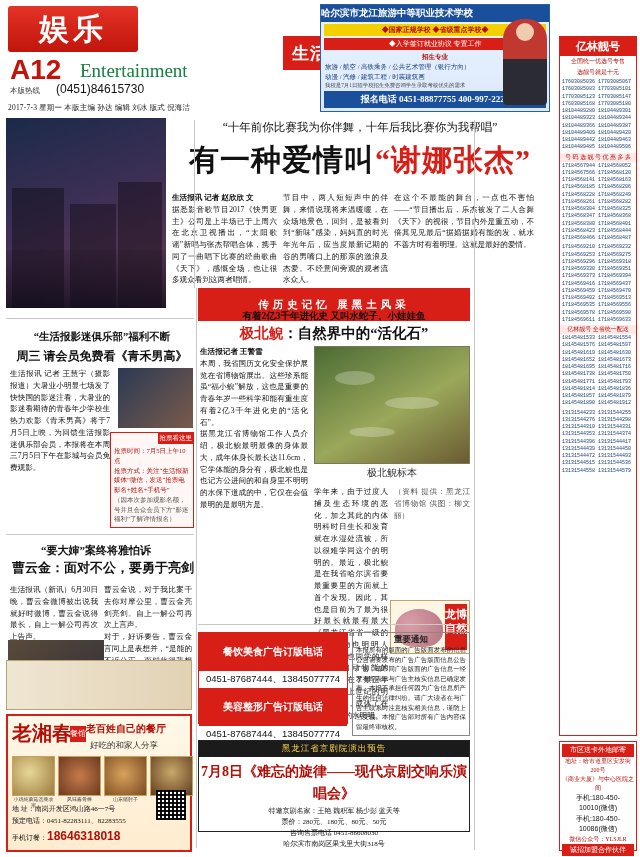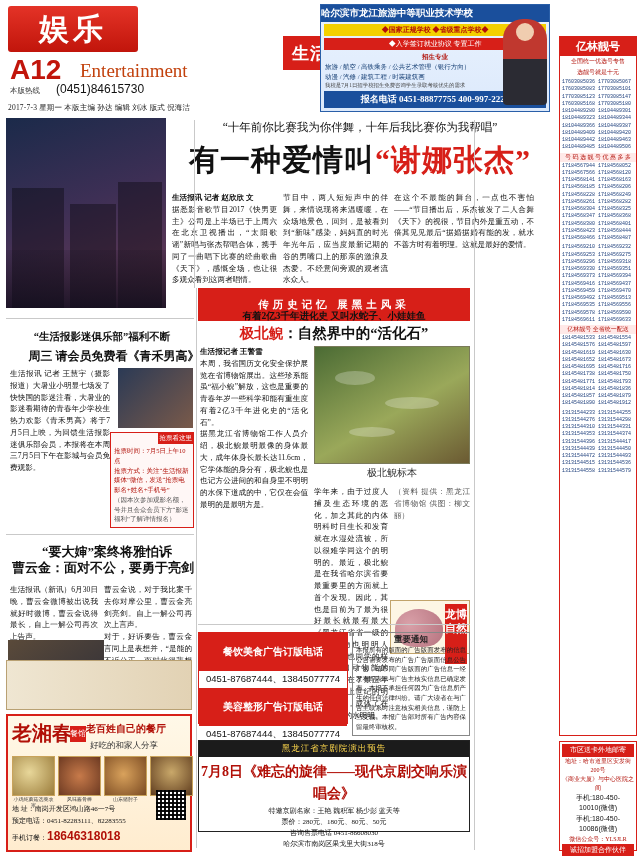--- a/index.html
+++ b/index.html
@@ -16,21 +16,21 @@
 
   
   .masthead { position:absolute; left:0; top:0; width:640px; height:120px; }
   .logo-box { position:absolute; left:8px; top:6px; width:130px; height:46px;
     background:linear-gradient(180deg,#e43327,#c1150b); border-radius:3px;
     display:flex; align-items:center; justify-content:center; }
   .logo-box span { color:#fff; font-size:30px; font-weight:bold; letter-spacing:4px;
     font-family:"DejaVu Sans", sans-serif; }
   .a12 { position:absolute; left:10px; top:54px; font-size:28px; font-weight:bold;
     color:#c1150b; font-family:"Liberation Sans", sans-serif; }
-  .ent { position:absolute; left:80px; top:60px; font-size:19px; color:#c2410c;
+  .ent { position:absolute; left:80px; top:60px; font-size:19px; color:#15803d;
     font-family:"Liberation Serif", serif; }
   .hot { position:absolute; left:10px; top:86px; font-size:7.5px; color:#333; }
   .tel { position:absolute; left:56px; top:82px; font-size:12px; color:#111;
     font-family:"Liberation Sans", sans-serif; }
   .dateline { position:absolute; left:8px; top:103px; font-size:7.5px; color:#222;
     letter-spacing:.2px; }
 
   .paper-name { position:absolute; left:283px; top:36px; width:72px; height:34px;
     background:#d71f18; color:#fff; font-size:17px; font-weight:bold;
     display:flex; align-items:center; justify-content:center; letter-spacing:1px; }
@@ -76,32 +76,32 @@
 
   .body-col { position:absolute; font-size:7.6px; line-height:1.55; color:#111;
     text-align:justify; }
 
   .cap { font-size:10px; color:#333; }
 
   
   .mid-title { position:absolute; left:12px; top:330px; width:180px; text-align:center;
     font-size:10.5px; font-weight:bold; }
   .mid-title2 { position:absolute; left:12px; top:348px; width:180px; text-align:center;
-    font-size:12px; font-weight:bold;margin-left:12px; }
+    font-size:12px; font-weight:bold; }
   .mid-photo { position:absolute; left:118px; top:368px; width:75px; height:60px;
     background:linear-gradient(135deg,#2b3a55,#7a5a4a); }
   .ticket { position:absolute; left:110px; top:432px; width:84px; height:96px;
     border:1px solid #d71f18; background:#fff7f6; font-size:6.5px; color:#b10f07;
     padding:3px; line-height:1.5; }
   .ticket .tag { position:absolute; right:-1px; top:-1px; background:#d71f18; color:#fff;
     font-size:6.5px; padding:1px 2px; }
 
   
-  .cy-pre { position:absolute; left:18px; top:543px; width:178px; text-align:center;
-    font-size:13px; font-weight:bold; }
+  .cy-pre { position:absolute; left:7px; top:543px; width:178px; text-align:center;
+    font-size:11px; font-weight:bold; }
   .cy-title { position:absolute; left:8px; top:559px; width:190px; text-align:center;
     font-size:13px; font-weight:bold; }
   .cy-photo { position:absolute; left:8px; top:640px; width:96px; height:66px;
     background:linear-gradient(145deg,#5a4a3a,#2e2e38); }
 
   
   .sec-bar { position:absolute; left:198px; top:288px; width:272px; height:33px;
     background:#d71f18; color:#fff; font-size:10.5px; font-weight:bold;
     display:flex; align-items:center; justify-content:center; letter-spacing:4px; }
   .sub-head { position:absolute; left:198px; top:310px; width:272px; text-align:center;
@@ -110,21 +110,21 @@
     font-size:14.5px; font-weight:bold; }
   .fossil-title .b { color:#d71f18; }
   .fossil-photo { position:absolute; left:314px; top:346px; width:156px; height:118px;
     background:linear-gradient(150deg,#4b6b34,#9aa85a 55%,#6b5a32);
     border:1px solid #7a7a5a; }
   .fossil-photo .sp { position:absolute; background:rgba(255,255,255,.25); border-radius:50%; }
 
   
   .mammoth { position:absolute; left:390px; top:600px; width:80px; height:54px;
     border:1px solid #c1a36a; background:#fdf6e4; }
-  .mammoth .red { position:absolute; right:2px; top:3px; width:22px; height:60px;
+  .mammoth .red { position:absolute; right:2px; top:3px; width:22px; height:46px;
     background:#d71f18; color:#fff; font-size:11px; text-align:center; line-height:1.3;
     font-weight:bold; padding-top:3px; }
 
   
   .ad-phone { position:absolute; left:198px; top:632px; width:150px; height:92px;
     border:1px solid #d71f18; background:#fff; text-align:center; }
   .ad-phone .r { background:#d71f18; color:#fff; font-size:10px; font-weight:bold; padding:12px 0; }
   .ad-phone .n { font-size:9.5px; color:#111; padding:2px 0;
     font-family:"Liberation Sans", sans-serif; }
 

